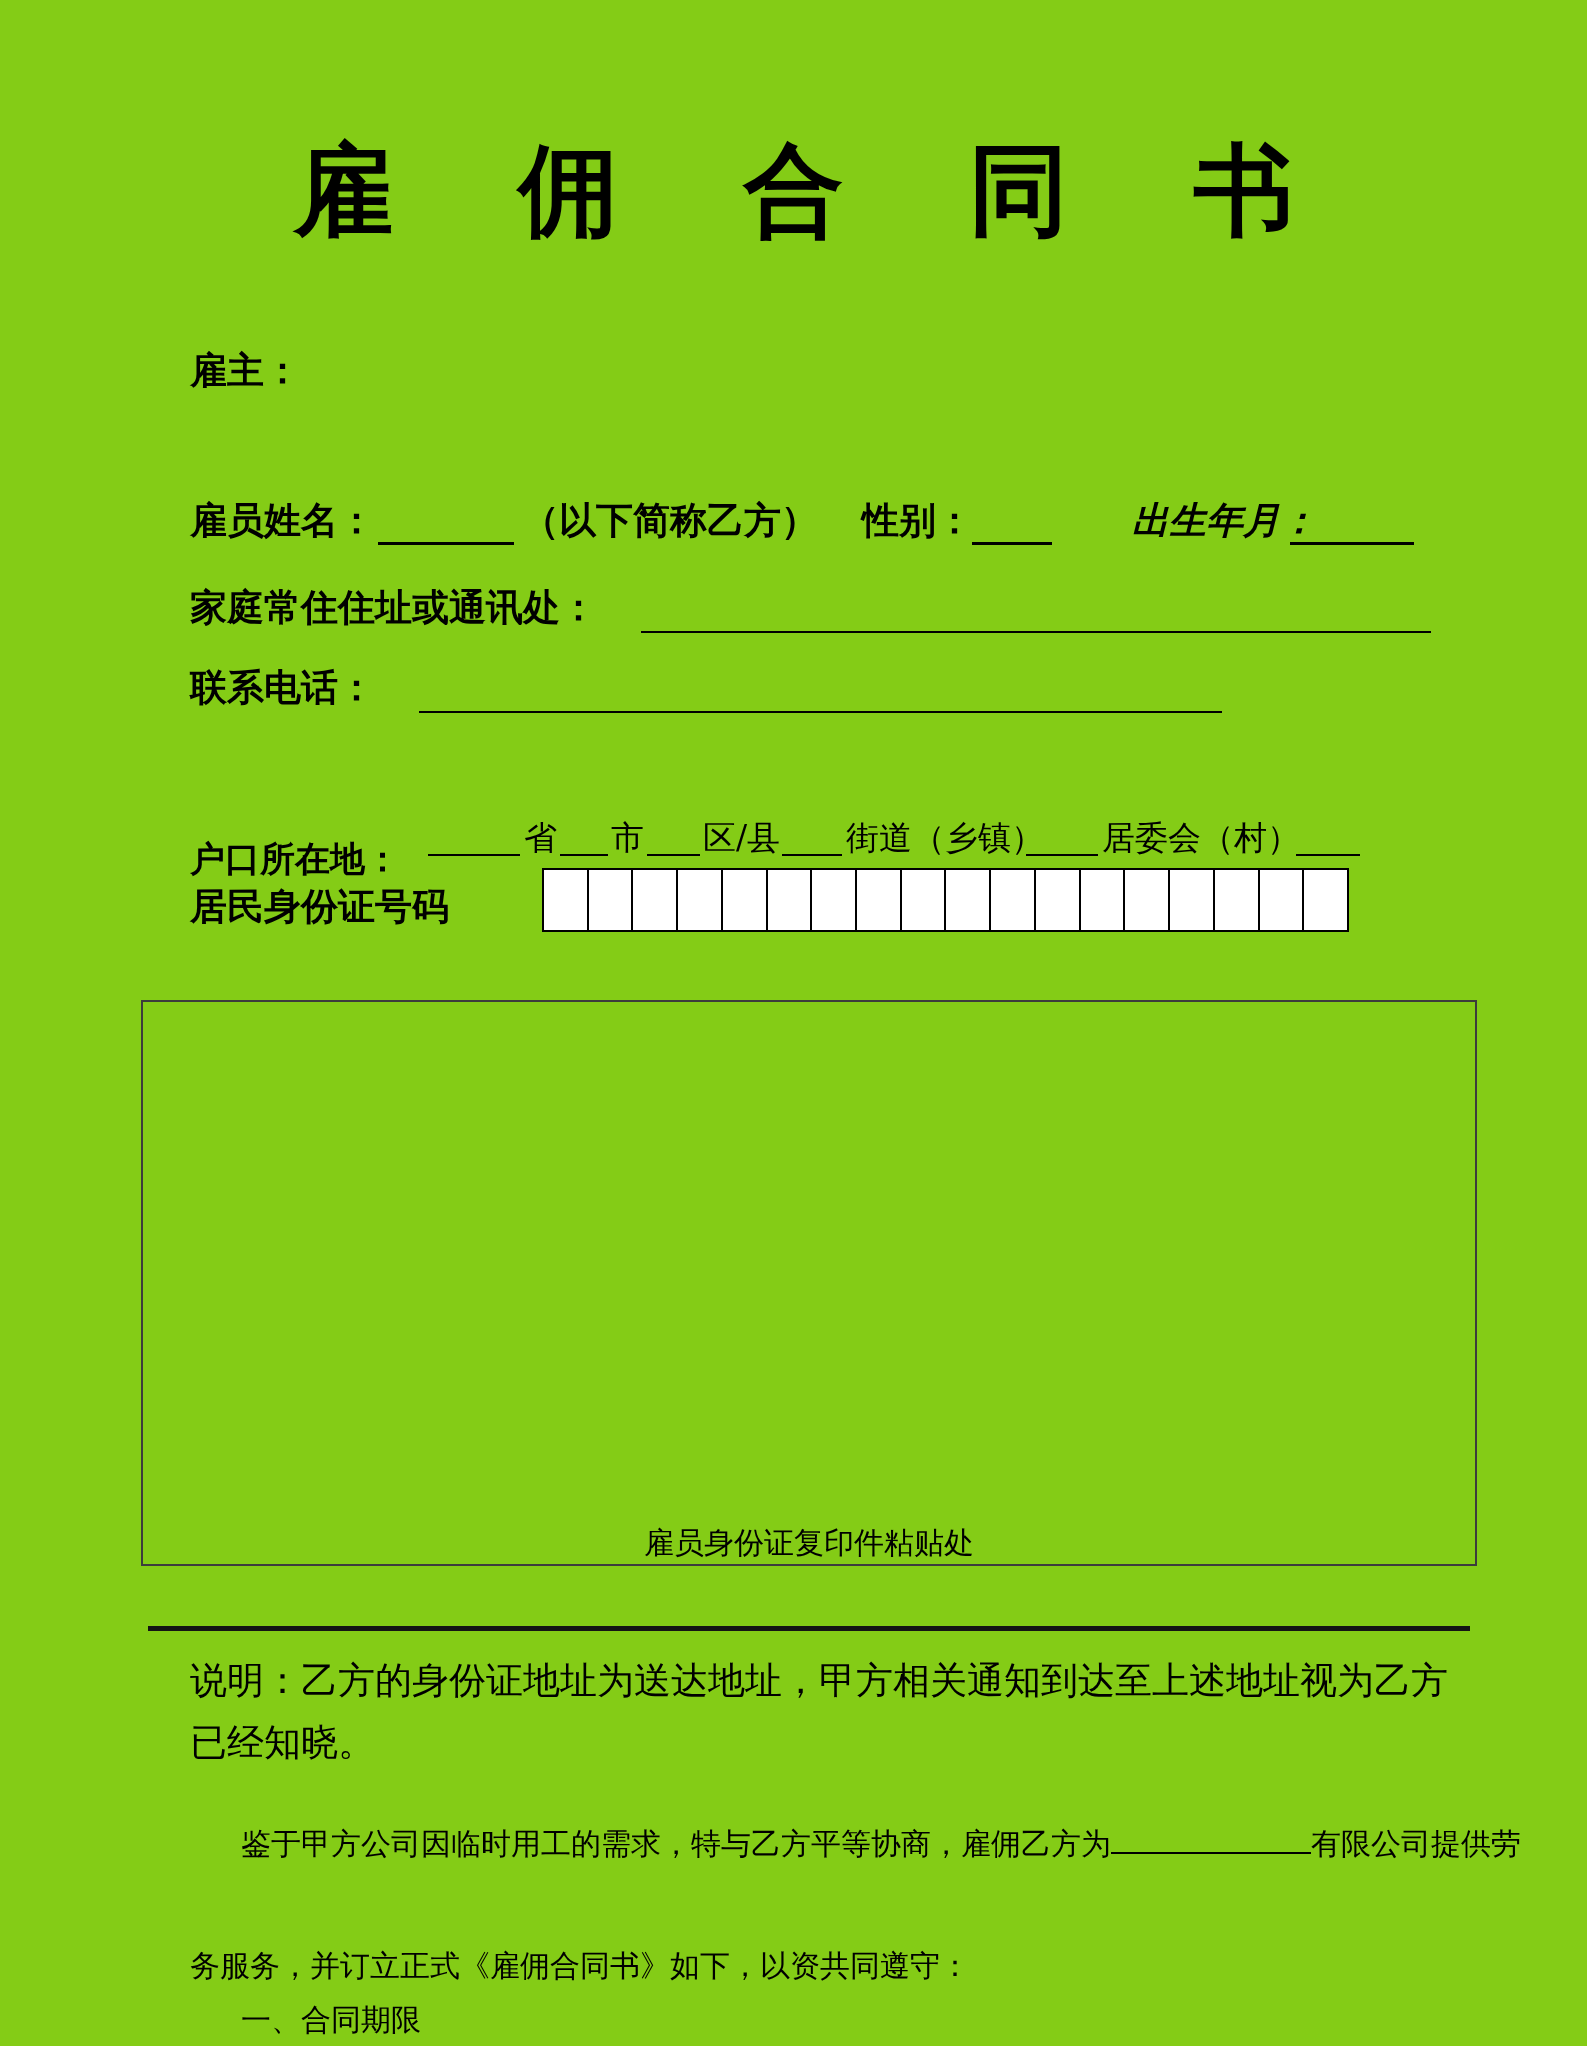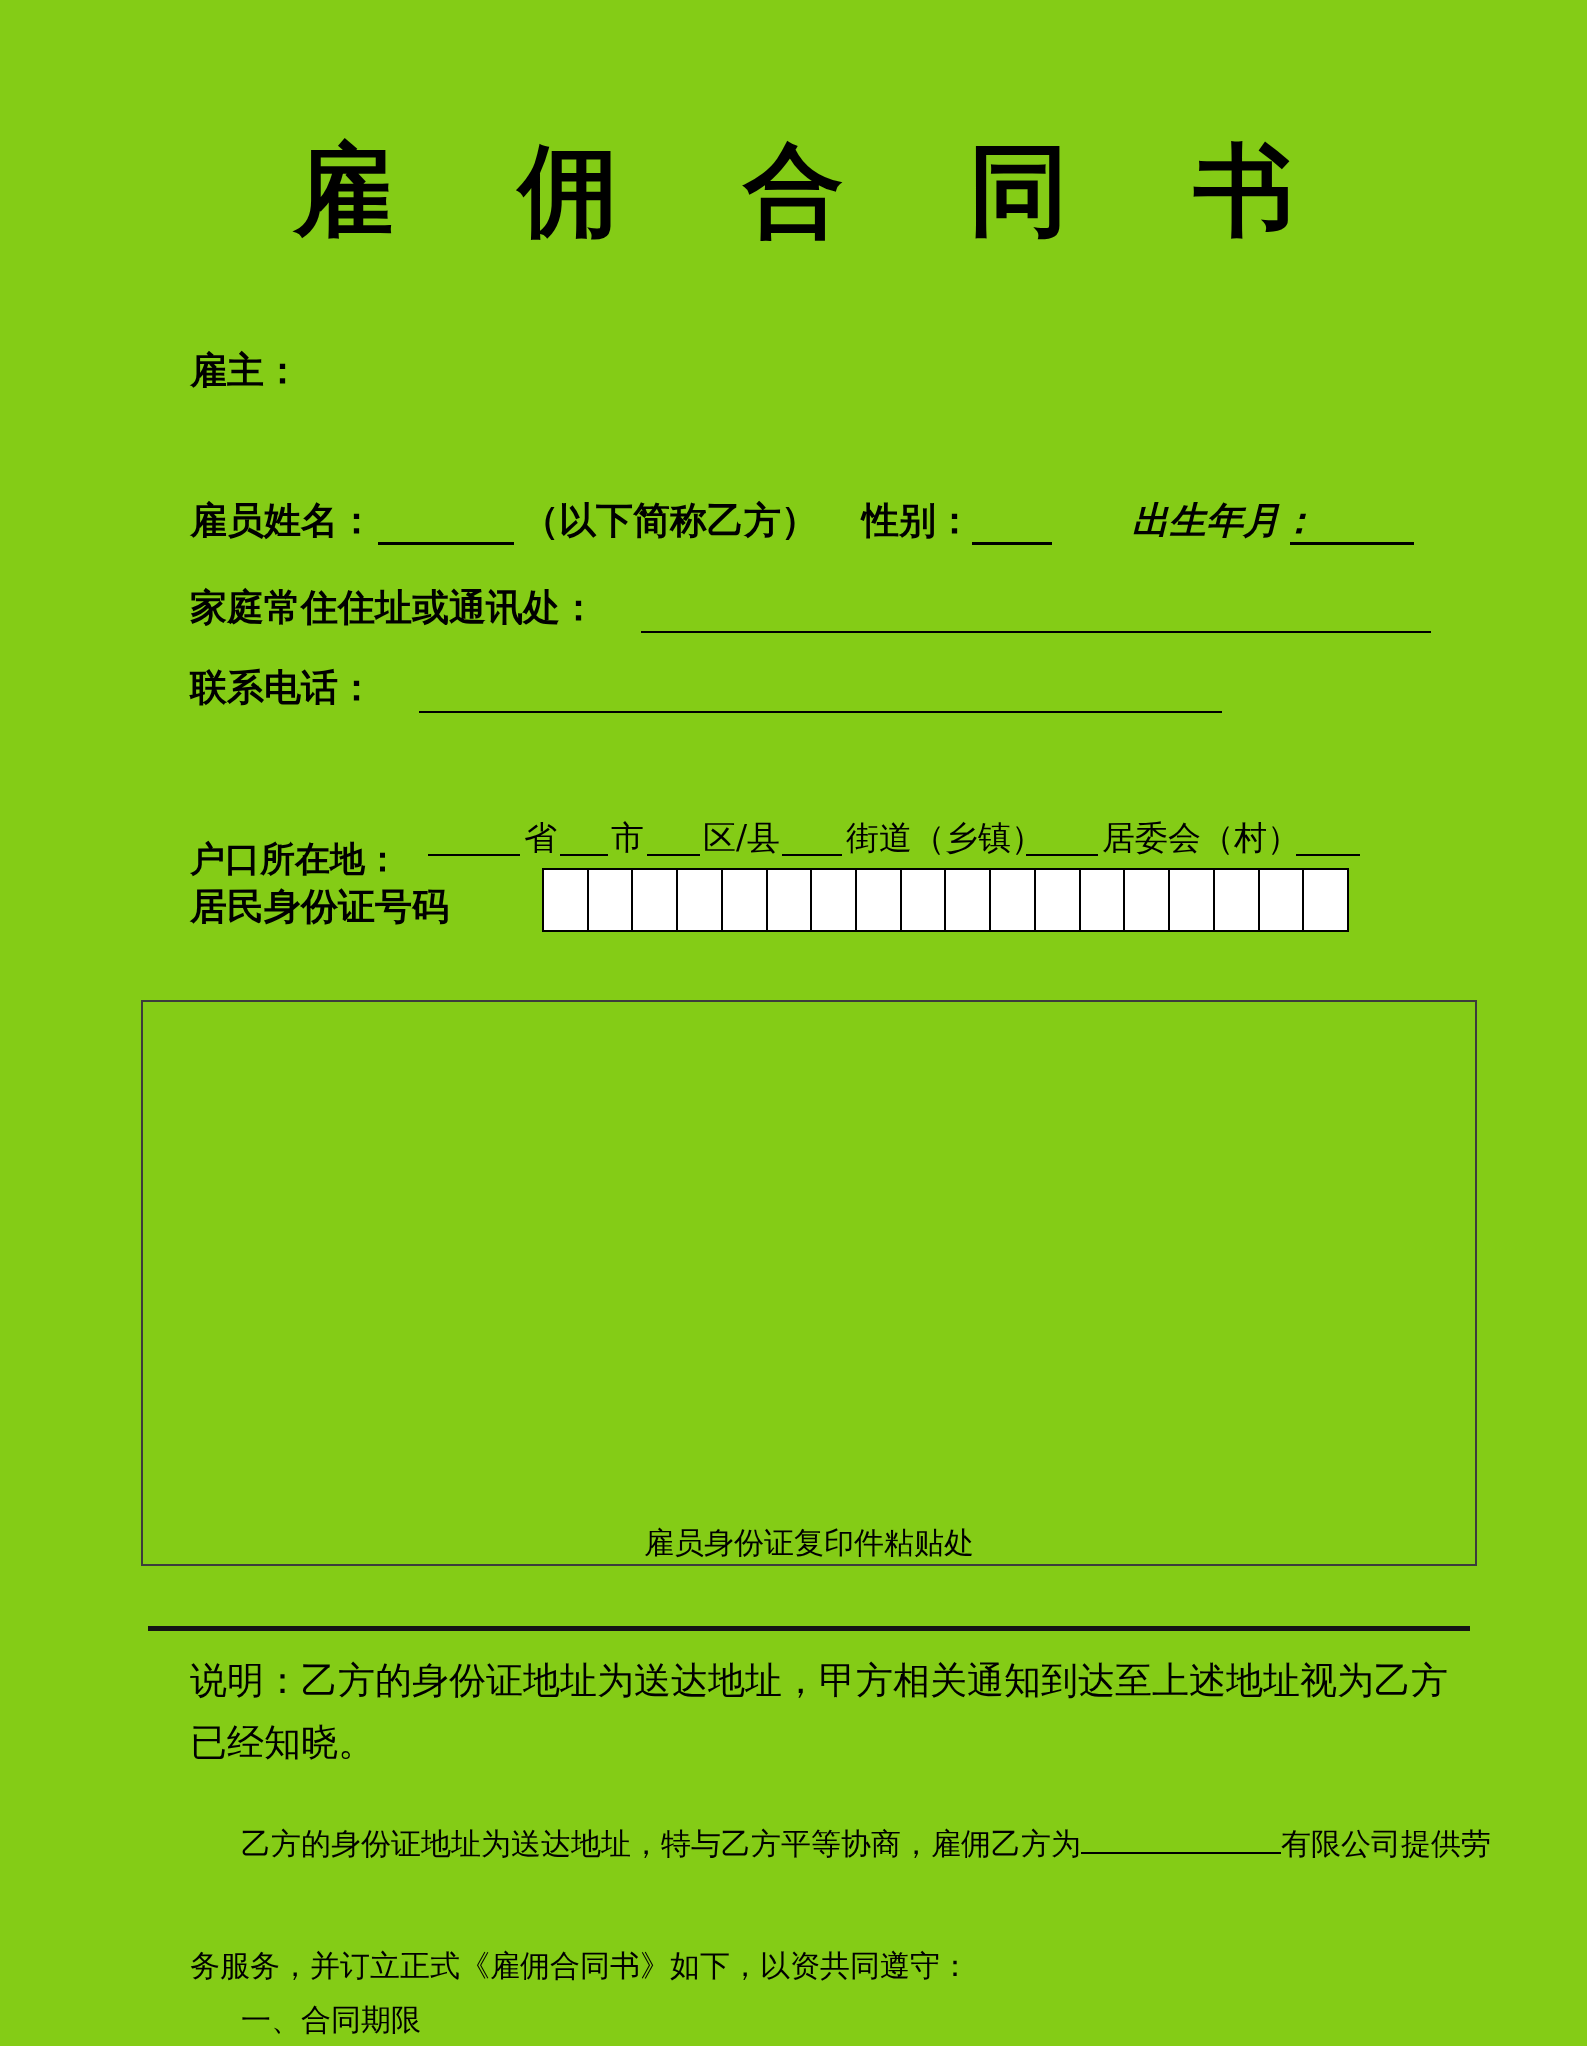--- a/index.html
+++ b/index.html
@@ -112,19 +112,19 @@
   <div class="pastebox">
     <span>雇员身份证复印件粘贴处</span>
   </div>
 
   <div class="sep"></div>
 
   <span class="abs notice" style="left:190px;top:1656px;">说明：乙方的身份证地址为送达地址，甲方相关通知到达至上述地址视为乙方</span>
   <span class="abs notice" style="left:190px;top:1718px;">已经知晓。</span>
 
   <span class="abs body-text" style="left:241px;top:1822px;">
-    <span>乙方的身份证地址为送达地址，特与乙方平等协商，雇佣乙方为</span><span class="inline-blank"></span><span>有限公司提供劳</span>
+    <span>鉴于甲方公司因临时用工的需求，特与乙方平等协商，雇佣乙方为</span><span class="inline-blank"></span><span>有限公司提供劳</span>
   </span>
   <span class="abs body-text" style="left:190px;top:1946px;">务服务，并订立正式《雇佣合同书》如下，以资共同遵守：</span>
 
   <span class="abs body-text" style="left:241px;top:2000px;">一、合同期限</span>
 
 </div>
 
 </body></html>

